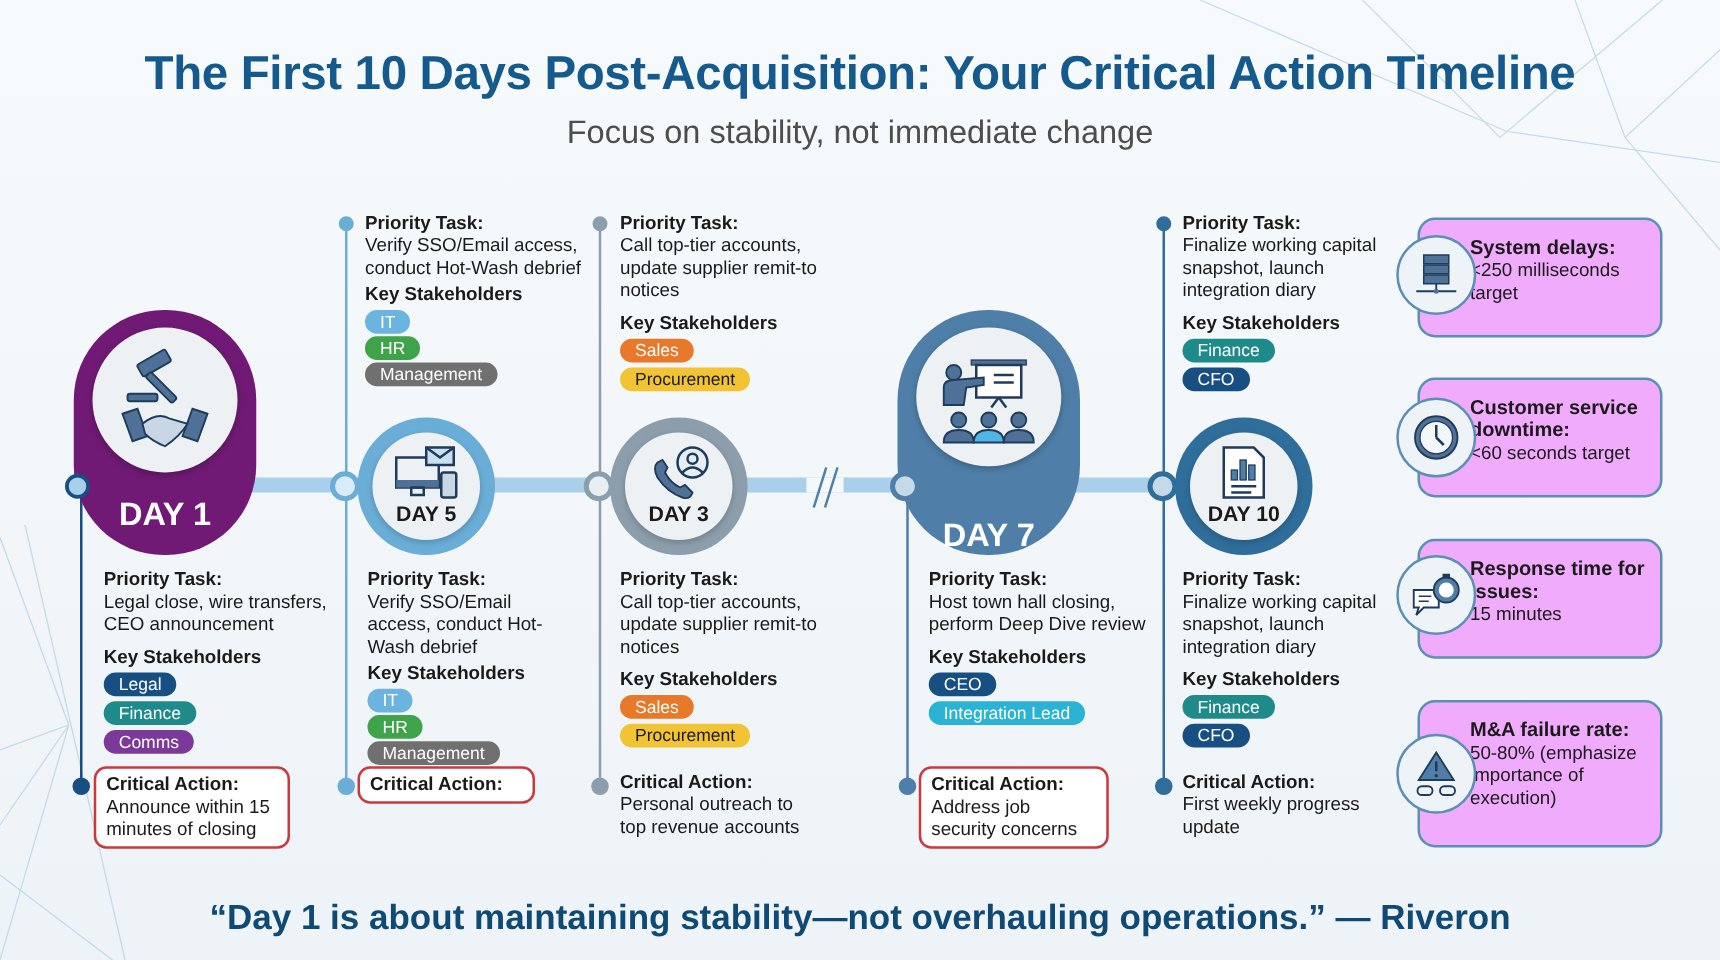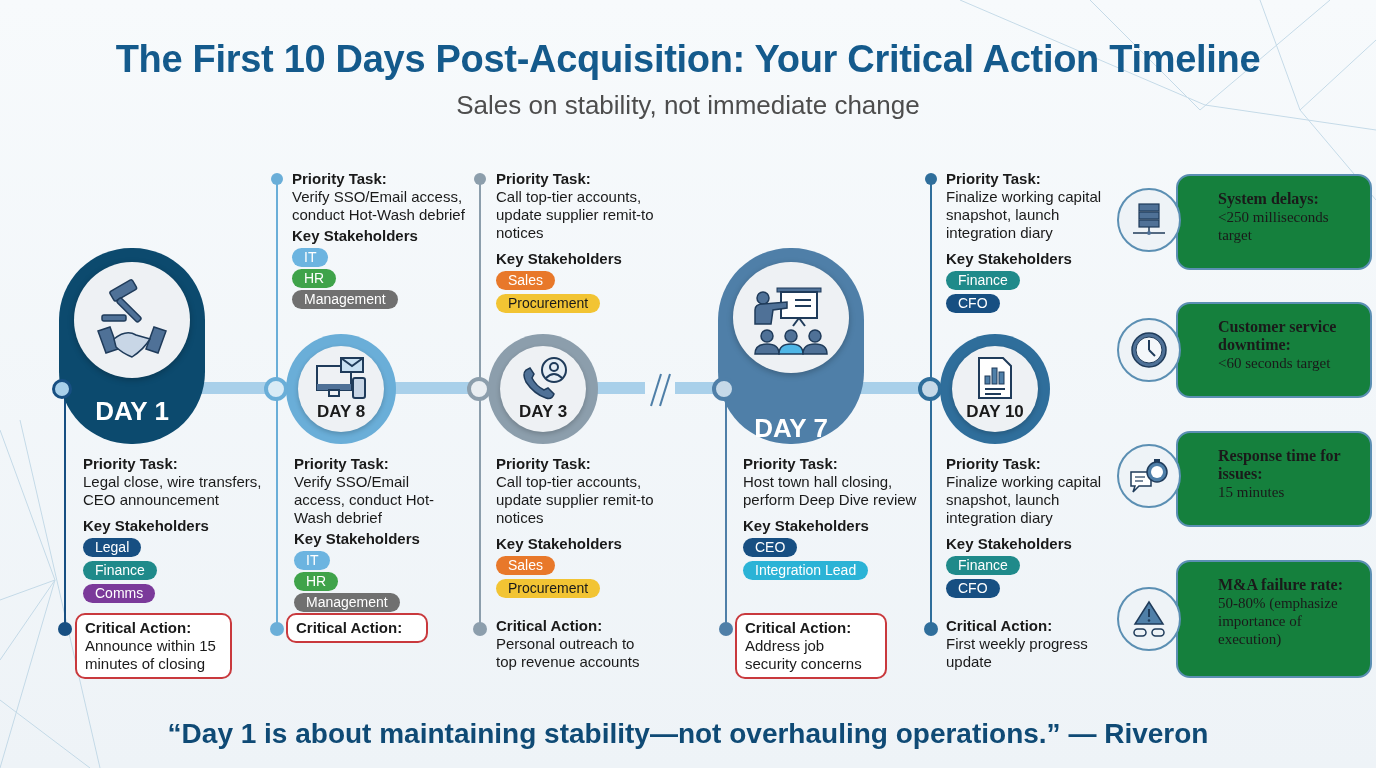--- a/index.html
+++ b/index.html
@@ -55,23 +55,23 @@
     display: inline-block; padding: 0 12px; height: 19px; line-height: 19px;
     border-radius: 10px; color: #fff; font-size: 14px;
   }
   .crit {
     position: absolute; border: 2px solid #c9393d; border-radius: 10px;
     padding: 4px 8px; background: #fff; font-size: 15px; line-height: 18px;
   }
   .crit.plain { border: none; background: transparent; }
   .crit .h { font-weight: bold; }
   .metric {
-    position: absolute; left: 1176px; width: 196px;
-    background: #15803d; border: 2px solid #5b8fb3; border-radius: 14px;
-    padding: 14px 10px 14px 40px; font-size: 15px; line-height: 18px; font-family: Liberation Serif, serif;
+    position: absolute; left: 1134px; width: 196px;
+    background: #f0abfc; border: 2px solid #5b8fb3; border-radius: 14px;
+    padding: 14px 10px 14px 40px; font-size: 15px; line-height: 18px;
   }
   .metric .h { font-weight: bold; font-size: 16px; }
   .metric-icon {
     position: absolute; left: 1117px; width: 64px; height: 64px; border-radius: 50%;
     background: #eef3f7; border: 2px solid #5b8fb3;
     display: flex; align-items: center; justify-content: center;
   }
   .quote {
     position: absolute; left: 0; width: 1376px; top: 718px; text-align: center;
     font-size: 28px; font-weight: bold; color: #0f4a75;
@@ -87,21 +87,21 @@
     <polyline points="1260,0 1300,110 1376,200"></polyline>
     <polyline points="1300,110 1376,40"></polyline>
     <polyline points="0,430 55,580 0,660"></polyline>
     <polyline points="0,600 55,580 0,768"></polyline>
     <polyline points="0,700 90,768"></polyline>
     <polyline points="20,420 100,768"></polyline>
   </g>
 </svg>
 
 <div class="title">The First 10 Days Post-Acquisition: Your Critical Action Timeline</div>
-<div class="subtitle">Sales on stability, not immediate change</div>
+<div class="subtitle">Focus on stability, not immediate change</div>
 
 <div class="timeline-bar"></div>
 <svg class="break-mark" viewBox="0 0 30 44">
   <rect x="0" y="14" width="30" height="12" fill="#f4f8fb"></rect>
   <line x1="6" y1="38" x2="16" y2="6" stroke="#4f7fa8" stroke-width="2"></line>
   <line x1="15" y1="38" x2="25" y2="6" stroke="#4f7fa8" stroke-width="2"></line>
 </svg>
 
 <div class="vline" style="left:64px;top:390px;height:240px;background:#174f82;"></div>
 <div class="vline" style="left:276px;top:178px;height:452px;background:#6aaed8;"></div>
@@ -112,21 +112,21 @@
 <div class="node-dot" style="left:271px;top:173px;width:12px;height:12px;background:#6aaed8;"></div>
 <div class="node-dot" style="left:474px;top:173px;width:12px;height:12px;background:#8c9eac;"></div>
 <div class="node-dot" style="left:925px;top:173px;width:12px;height:12px;background:#2f6e9b;"></div>
 
 <div class="node-dot" style="left:58px;top:622px;width:14px;height:14px;background:#174f82;"></div>
 <div class="node-dot" style="left:270px;top:622px;width:14px;height:14px;background:#6aaed8;"></div>
 <div class="node-dot" style="left:473px;top:622px;width:14px;height:14px;background:#8c9eac;"></div>
 <div class="node-dot" style="left:719px;top:622px;width:14px;height:14px;background:#4f7fa8;"></div>
 <div class="node-dot" style="left:924px;top:622px;width:14px;height:14px;background:#2f6e9b;"></div>
 
-<div class="pill-day" style="left:59px;top:248px;width:146px;height:196px;background:#0c4a6e;">
+<div class="pill-day" style="left:59px;top:248px;width:146px;height:196px;background:#701a75;">
   <div class="inner">
     <svg width="80" height="86" viewBox="0 0 80 86">
       <g fill="#4f7197" stroke="#1f3b5a" stroke-width="1.5">
         <rect x="18" y="8" width="26" height="11" rx="2" transform="rotate(-30 31 13)"></rect>
         <rect x="34" y="18" width="6" height="30" rx="2" transform="rotate(-45 37 33)"></rect>
         <rect x="10" y="38" width="24" height="6" rx="2"></rect>
         <path d="M6 54 L18 50 L26 72 L14 76 Z"></path>
         <path d="M74 54 L62 50 L54 72 L66 76 Z"></path>
       </g>
       <path d="M22 62 Q34 52 44 58 L58 62 Q52 72 40 80 Q30 76 24 70 Z" fill="#c8d6e6" stroke="#1f3b5a" stroke-width="1.5"></path>
@@ -139,21 +139,21 @@
 <div class="circle-day" style="left:286px;top:334px;width:110px;height:110px;background:#6aaed8;">
   <div class="inner">
     <svg width="52" height="44" viewBox="0 0 52 44">
       <rect x="2" y="10" width="34" height="24" fill="none" stroke="#1f3b5a" stroke-width="2"></rect>
       <rect x="2" y="28" width="34" height="6" fill="#4f7197"></rect>
       <rect x="14" y="34" width="10" height="6" fill="none" stroke="#1f3b5a" stroke-width="2"></rect>
       <rect x="26" y="2" width="22" height="14" fill="#c8e0f2" stroke="#1f3b5a" stroke-width="2"></rect>
       <polyline points="26,2 37,10 48,2" fill="none" stroke="#1f3b5a" stroke-width="2"></polyline>
       <rect x="38" y="22" width="12" height="20" rx="2" fill="#c8d6e6" stroke="#1f3b5a" stroke-width="2"></rect>
     </svg>
-    <div class="label">DAY 8</div>
+    <div class="label">DAY 5</div>
   </div>
 </div>
 <div class="node-dot" style="left:264px;top:377px;width:24px;height:24px;background:#d9ebf6;border:4px solid #6aaed8;"></div>
 
 <div class="circle-day" style="left:488px;top:334px;width:110px;height:110px;background:#8c9eac;">
   <div class="inner">
     <svg width="50" height="44" viewBox="0 0 50 44">
       <path d="M8 14 Q4 18 8 26 Q16 38 28 42 Q34 44 36 38 L30 32 L26 34 Q18 30 14 22 L16 18 L12 12 Z" fill="#4f7197" stroke="#1f3b5a" stroke-width="1.5"></path>
       <circle cx="36" cy="14" r="12" fill="#e6eef5" stroke="#1f3b5a" stroke-width="2"></circle>
       <circle cx="36" cy="11" r="4" fill="none" stroke="#1f3b5a" stroke-width="2"></circle>

